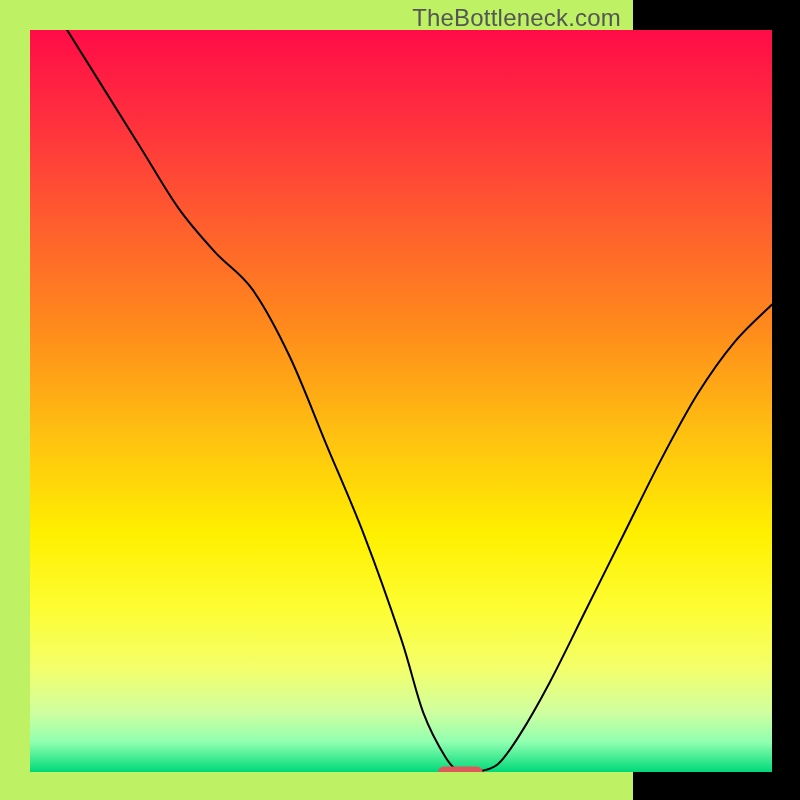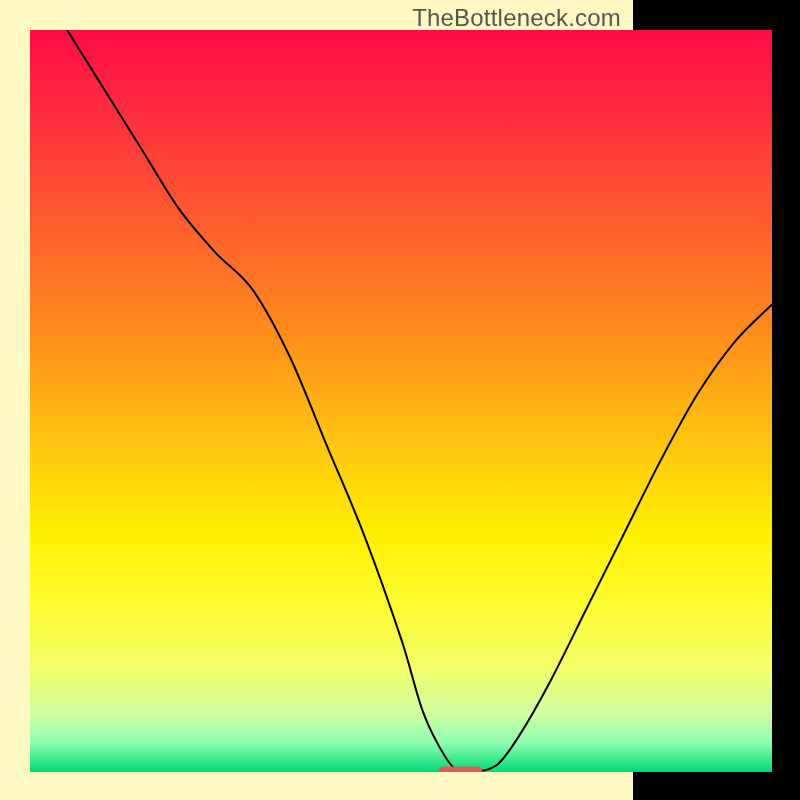--- a/index.html
+++ b/index.html
@@ -8,21 +8,21 @@
     width: 800px;
     height: 800px;
     overflow: hidden;
     background: #000;
     font-family: Arial, Helvetica, sans-serif;
   }
   .frame {
     position: relative;
     width: 633px;
     height: 800px;
-    background: #fef9c3;
+    background: #bef264;
   }
   .watermark {
     position: absolute;
     top: 4px;
     right: 12px;
     color: #555;
     font-size: 24px;
     font-weight: 500;
     letter-spacing: 0.2px;
     z-index: 10;

